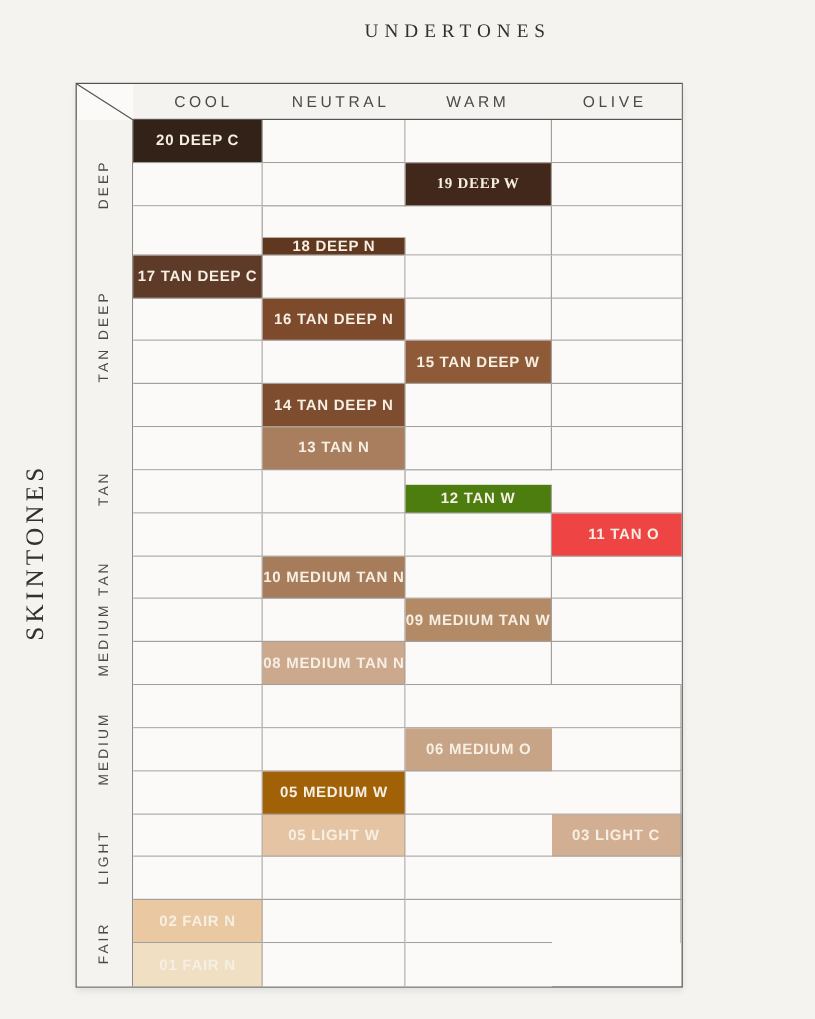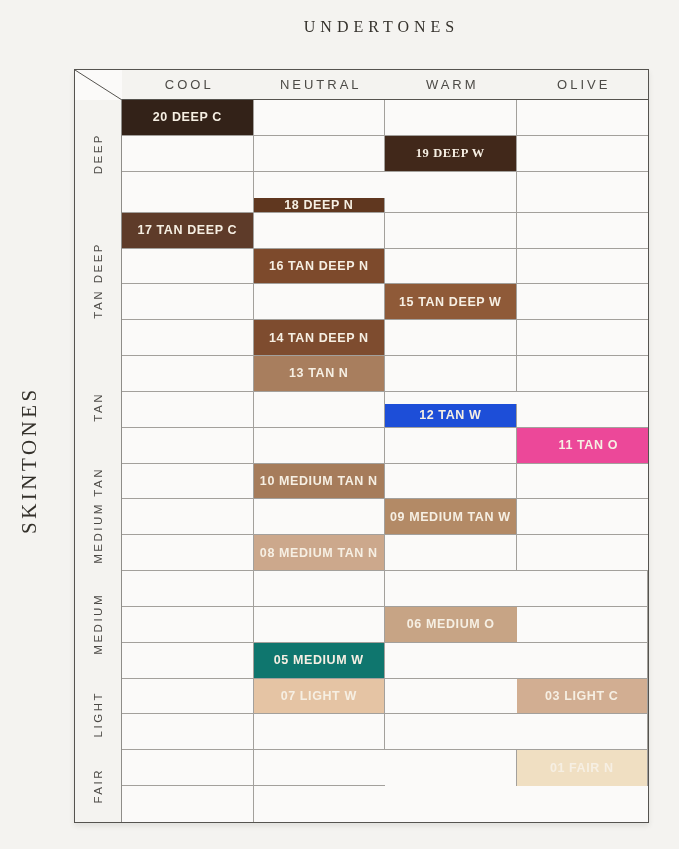--- a/index.html
+++ b/index.html
@@ -27,21 +27,21 @@
   }
   .side-title{
     position:absolute;left:10px;top:99px;height:722px;width:38px;
     display:flex;align-items:center;justify-content:center;
     writing-mode:vertical-rl;transform:rotate(180deg);
     font-family:"Liberation Serif","DejaVu Serif",serif;
     font-size:21px;letter-spacing:3.5px;color:var(--title-text);
     white-space:nowrap;
   }
   .shade-table{
-    position:absolute;left:74px;top:69px;width:575px;height:754px;
+    position:absolute;left:63px;top:69px;width:506px;height:754px;
     border:1px solid var(--outer);box-sizing:border-box;
     background:var(--empty-cell);
     box-shadow:0 3px 5px rgba(60,55,45,0.10);
   }
   .corner{
     position:absolute;left:0;top:0;width:47px;height:30px;
   }
   .corner svg{display:block;}
   .header-row{
     position:absolute;left:47px;right:0;top:0;height:30px;
@@ -180,28 +180,28 @@
         <div class="cell"></div>
         <div class="cell last-col"></div>
         <div class="cell"></div>
         <div class="cell" style="background: rgb(168, 126, 94);">
           <span class="swatch-label">13 TAN N</span>
         </div>
         <div class="cell"></div>
         <div class="cell last-col"></div>
         <div class="cell"></div>
         <div class="cell"></div>
-        <div class="cell" style="background: #1d4ed8; margin-top: 12px;">
+        <div class="cell" style="background: #4d7c0f; margin-top: 12px;">
           <span class="swatch-label">12 TAN W</span>
         </div>
         <div class="cell last-col"></div>
         <div class="cell"></div>
         <div class="cell"></div>
         <div class="cell"></div>
-        <div class="cell last-col" style="background: #ec4899; padding-left: 12px;">
+        <div class="cell last-col" style="background: #ef4444; padding-left: 12px;">
           <span class="swatch-label">11 TAN O</span>
         </div>
         <div class="cell"></div>
         <div class="cell" style="background: rgb(166, 124, 91);">
           <span class="swatch-label">10 MEDIUM TAN N</span>
         </div>
         <div class="cell"></div>
         <div class="cell last-col"></div>
         <div class="cell"></div>
         <div class="cell"></div>
@@ -219,37 +219,40 @@
         <div class="cell"></div>
         <div class="cell last-col"></div>
         <div class="cell"></div>
         <div class="cell"></div>
         <div class="cell"></div>
         <div class="cell last-col" style="background: rgb(199, 164, 133);">
           <span class="swatch-label">06 MEDIUM O</span>
         </div>
         <div class="cell"></div>
         <div class="cell"></div>
-        <div class="cell" style="background: #0f766e;">
+        <div class="cell" style="background: #a16207;">
           <span class="swatch-label">05 MEDIUM W</span>
         </div>
         <div class="cell last-col"></div>
         <div class="cell"></div>
         <div class="cell"></div>
         <div class="cell" style="background: rgb(229, 196, 164);">
-          <span class="swatch-label">07 LIGHT W</span>
+          <span class="swatch-label">05 LIGHT W</span>
         </div>
         <div class="cell last-col"></div>
         <div class="cell" style="background: rgb(210, 174, 146);">
           <span class="swatch-label">03 LIGHT C</span>
         </div>
         <div class="cell"></div>
         <div class="cell"></div>
         <div class="cell last-col"></div>
         <div class="cell"></div>
+        <div class="cell" style="background: rgb(233, 200, 162);">
+          <span class="swatch-label">02 FAIR N</span>
+        </div>
         <div class="cell"></div>
         <div class="cell last-col"></div>
         <div class="cell last-row"></div>
         <div class="cell last-row" style="background: rgb(240, 223, 194);">
           <span class="swatch-label">01 FAIR N</span>
         </div>
         <div class="cell last-row"></div>
         <div class="cell last-col last-row"></div>
       </div>
 

